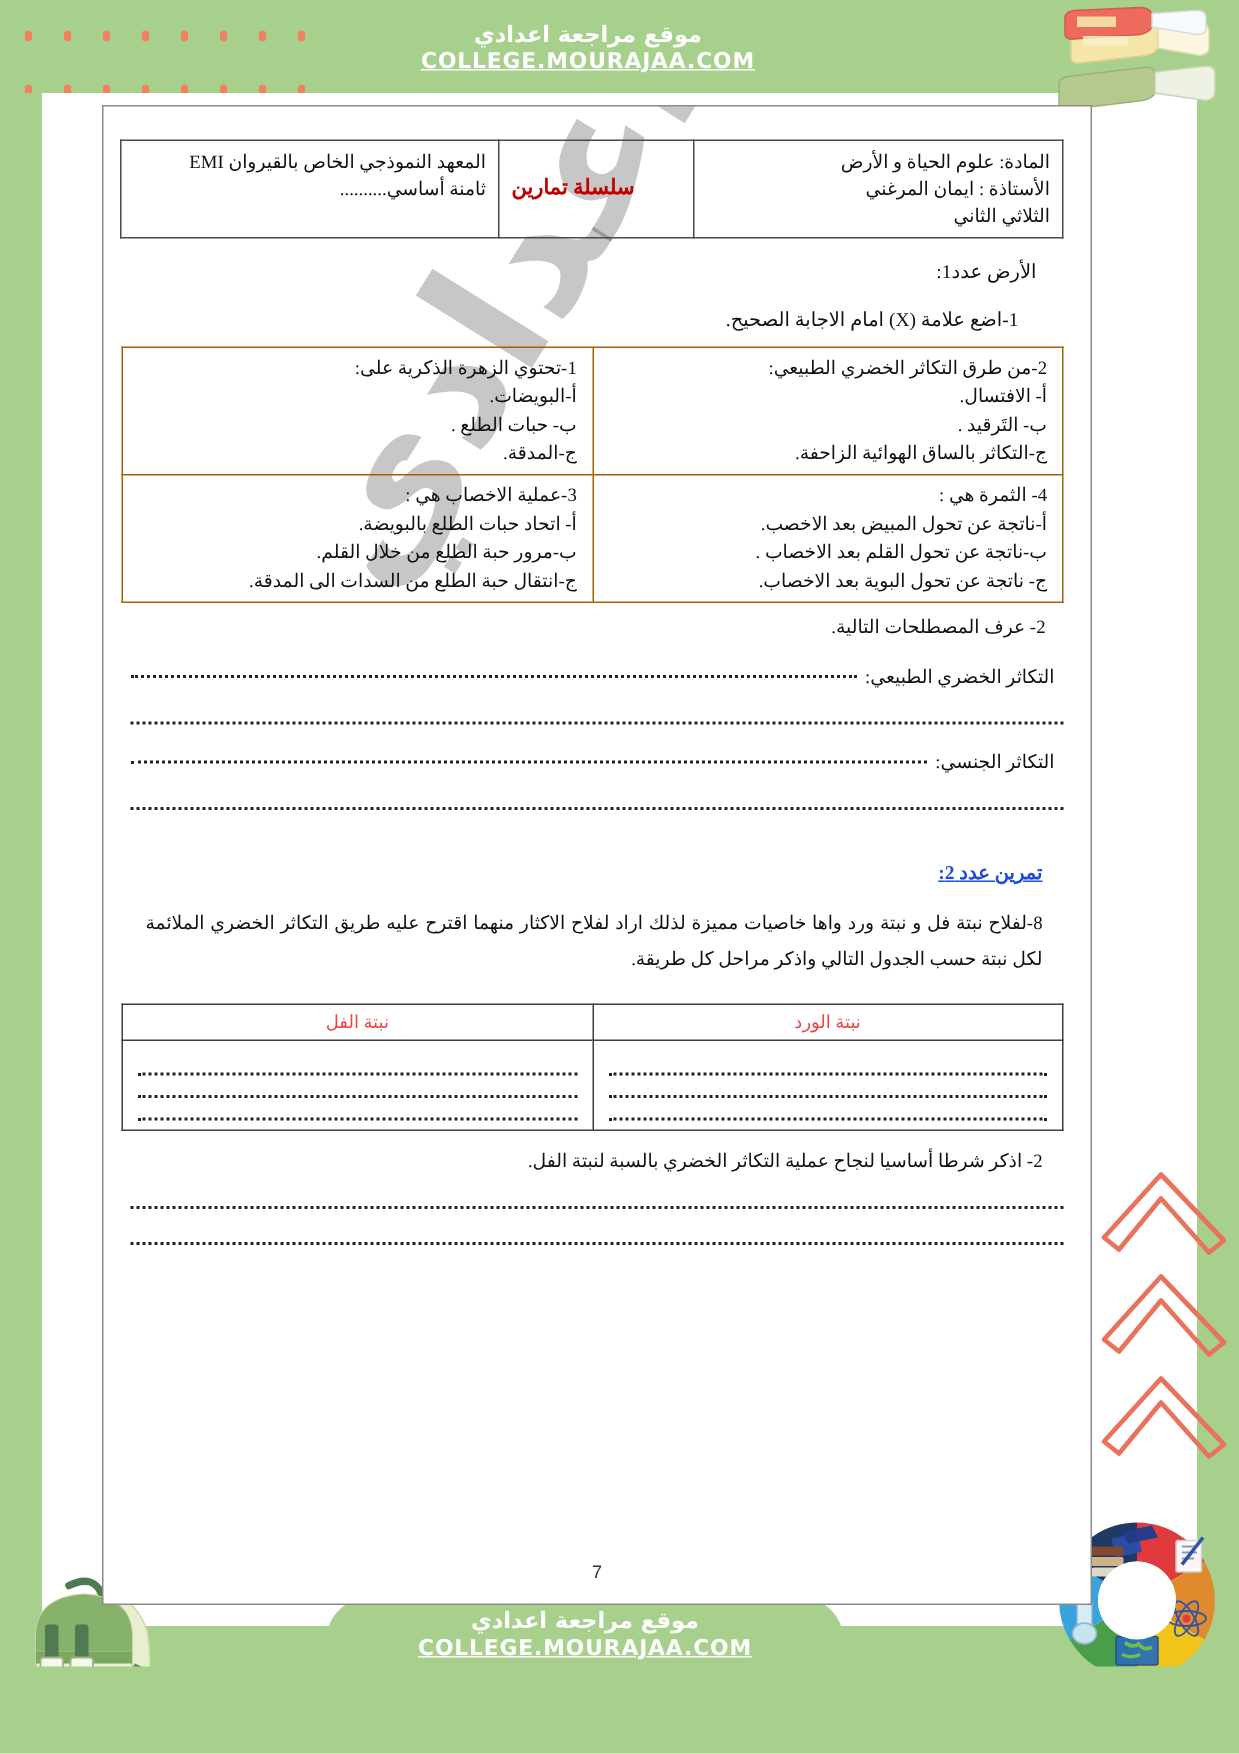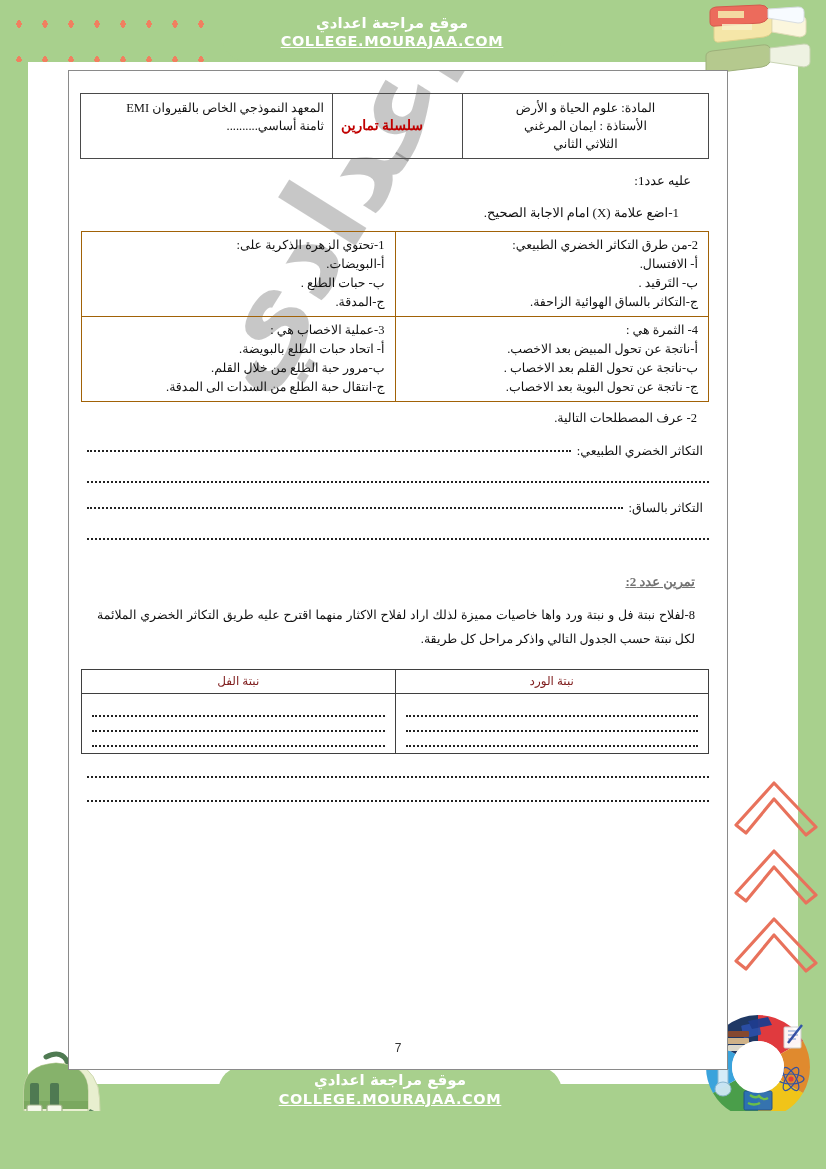--- a/index.html
+++ b/index.html
@@ -174,21 +174,21 @@
     table-layout: fixed;
   }
   table.hdr td {
     border: 1px solid #4a4a4a;
     padding: 5px 8px;
     vertical-align: top;
     font-size: 12.5px;
     line-height: 1.45;
     color: #111;
   }
-  .hdr-c1 { width: 246px; text-align: center; }
+  .hdr-c1 { width: 246px; text-align: right; }
   .hdr-c2 { width: 130px; text-align: left; vertical-align: middle !important; }
   .hdr-c3 { width: 252px; text-align: right; }
   .hdr-title {
     color: #c00000;
     font-weight: bold;
     font-size: 14px;
   }
 
   .ex-label {
     text-align: right;
@@ -247,21 +247,21 @@
   }
   .blank-row {
     margin: 22px 0 0 0;
     border-bottom: 2px dotted #222;
     height: 1px;
     width: 100%;
   }
 
   .ex2-title {
     text-align: right;
-    color: #737373;
+    color: #1d4ed8;
     font-weight: bold;
     font-size: 13px;
     text-decoration: underline;
     margin: 34px 14px 0 0;
   }
   .para {
     text-align: justify;
     font-size: 12.5px;
     line-height: 1.85;
     color: #111;
@@ -275,21 +275,21 @@
     table-layout: fixed;
   }
   table.ex2 th, table.ex2 td {
     border: 1px solid #3f3f3f;
     width: 50%;
   }
   table.ex2 th {
     padding: 4px;
     font-weight: normal;
     font-size: 12px;
-    color: #7f1d1d;
+    color: #ef4444;
     text-align: center;
   }
   table.ex2 td { padding: 8px 10px 6px 10px; }
   .cell-lines > div {
     border-bottom: 2px dotted #222;
     height: 15px;
   }
   .cell-lines > div:last-child { border-bottom: 2px dotted #222; }
 
   .q2-text {
@@ -428,21 +428,21 @@
           <span class="hdr-title">سلسلة تمارين</span>
         </td>
         <td class="hdr-c3">
           <div>المعهد النموذجي الخاص بالقيروان EMI</div>
           <div>ثامنة أساسي..........</div>
         </td>
       </tr>
     </tbody>
       </table>
 
-    <div class="ex-label">عليه عدد1:</div>
+    <div class="ex-label">الأرض عدد1:</div>
     <div class="q-line">1-اضع علامة (X) امام الاجابة الصحيح.</div>
 
     <table class="mcq">
       <tbody>
           <tr>
         <td>
           <div class="mcq-stem">2-من طرق التكاثر الخضري الطبيعي:</div>
           <span class="mcq-opt">أ- الافتسال.</span>
           <span class="mcq-opt">ب- التَرقيد .</span>
           <span class="mcq-opt">ج-التكاثر بالساق الهوائية الزاحفة.</span>
@@ -473,21 +473,21 @@
 
     <div class="sec-label">2- عرف المصطلحات التالية.</div>
 
     <div class="term-row">
       <span class="term-name">التكاثر الخضري الطبيعي:</span>
       <span class="dotfill"></span>
     </div>
     <div class="blank-row"></div>
 
     <div class="term-row">
-      <span class="term-name">التكاثر بالساق:</span>
+      <span class="term-name">التكاثر الجنسي:</span>
       <span class="dotfill"></span>
     </div>
     <div class="blank-row"></div>
 
     <div class="ex2-title">تمرين عدد 2:</div>
     <div class="para">8-لفلاح نبتة فل و نبتة ورد واها خاصيات مميزة لذلك اراد لفلاح الاكثار منهما اقترح عليه طريق التكاثر الخضري الملائمة لكل نبتة حسب الجدول التالي واذكر مراحل كل طريقة.</div>
 
     <table class="ex2">
       <tbody>
           <tr>
@@ -506,19 +506,20 @@
           <div class="cell-lines">
             <div></div>
             <div></div>
             <div></div>
           </div>
         </td>
       </tr>
     </tbody>
       </table>
 
+    <div class="q2-text">2- اذكر شرطا أساسيا لنجاح عملية التكاثر الخضري بالسبة لنبتة الفل.</div>
     <div class="blank-row"></div>
     <div class="blank-row"></div>
 
   </div>
 
   <div class="page-no">7</div>
 </div>
 
 </body></html>

